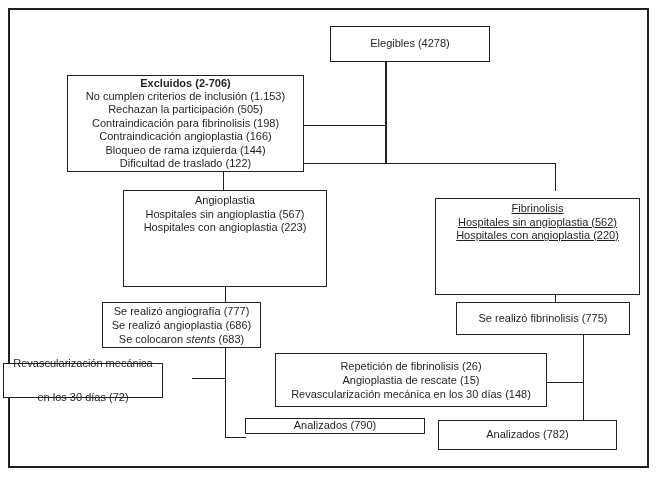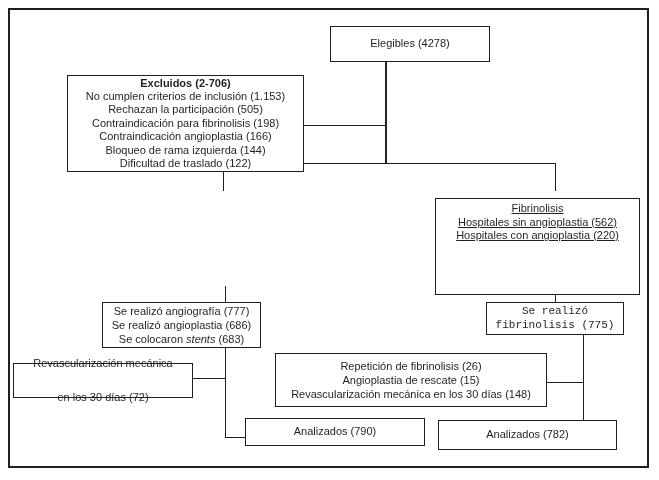--- a/index.html
+++ b/index.html
@@ -41,24 +41,24 @@
   .bold-line { font-weight: bold; }
   .it { font-style: italic; }
   .line { position: absolute; background: #231f20; z-index: 1; }
 
   
   #box-elegibles       { left: 302px; top: 26px;  width: 160px; height: 36px; margin-left: 28px; }
   #box-excluidos       { left: 67px;  top: 75px;  width: 237px; height: 97px; line-height: 13.4px; justify-content: center; }
   #box-angioplastia    { left: 123px; top: 190px; width: 204px; height: 97px; }
   #box-fibrinolisis    { left: 435px; top: 198px; width: 205px; height: 97px; text-decoration: underline; }
   #box-angiografia     { left: 102px;  top: 302px; width: 159px; height: 46px; line-height: 14px; }
-  #box-fib-realizada   { left: 486px; top: 302px; width: 138px; height: 33px; font-family: Liberation Mono, monospace; }
-  #box-revasc          { left: 13px;  top: 363px; width: 180px; height: 35px; line-height: 13.5px; gap: 20px; }
+  #box-fib-realizada   { left: 456px; top: 302px; width: 174px; height: 33px; }
+  #box-revasc          { left: 3px;  top: 363px; width: 160px; height: 35px; line-height: 13.5px; gap: 20px; }
   #box-repeticion      { left: 275px; top: 353px; width: 272px; height: 54px; line-height: 14px; }
-  #box-analizados-izq  { left: 245px; top: 418px; width: 180px; height: 28px; }
+  #box-analizados-izq  { left: 245px; top: 418px; width: 180px; height: 16px; }
   #box-analizados-der  { left: 438px; top: 420px; width: 179px; height: 30px; }
 
   
   #c-elegibles-down    { left: 385px;   top: 62px;    width: 1.5px; height: 102px; }
   #c-excluidos-stub1   { left: 303px;   top: 124.5px; width: 83px;  height: 1.5px; }
   #c-split-horizontal  { left: 303px;   top: 162.5px; width: 253px; height: 1.5px; }
   #c-fibrinolisis-down { left: 554.5px; top: 163px;   width: 1.5px; height: 28px; }
   #c-angioplastia-down { left: 222.5px; top: 171px;   width: 1.5px; height: 20px; }
   #c-angio-to-angiogr  { left: 224.5px; top: 286px;   width: 1.5px; height: 17px; }
   #c-fib-to-real       { left: 554.5px; top: 286px;   width: 1.5px; height: 17px; }
@@ -95,20 +95,25 @@
   <div class="box" id="box-excluidos">
     <div class="bold-line">Excluidos (2-706)</div>
     <div>No cumplen criterios de inclusión (1.153)</div>
     <div>Rechazan la participación (505)</div>
     <div>Contraindicación para fibrinolisis (198)</div>
     <div>Contraindicación angioplastia (166)</div>
     <div>Bloqueo de rama izquierda (144)</div>
     <div>Dificultad de traslado (122)</div>
   </div>
 
+  <div class="box top-align" id="box-angioplastia">
+    <div>Angioplastia</div>
+    <div>Hospitales sin angioplastia (567)</div>
+    <div>Hospitales con angioplastia (223)</div>
+  </div>
 
   <div class="box top-align" id="box-fibrinolisis">
     <div>Fibrinolisis</div>
     <div>Hospitales sin angioplastia (562)</div>
     <div>Hospitales con angioplastia (220)</div>
   </div>
 
   <div class="box" id="box-angiografia">
     <div>Se realizó angiografía (777)</div>
     <div>Se realizó angioplastia (686)</div>

